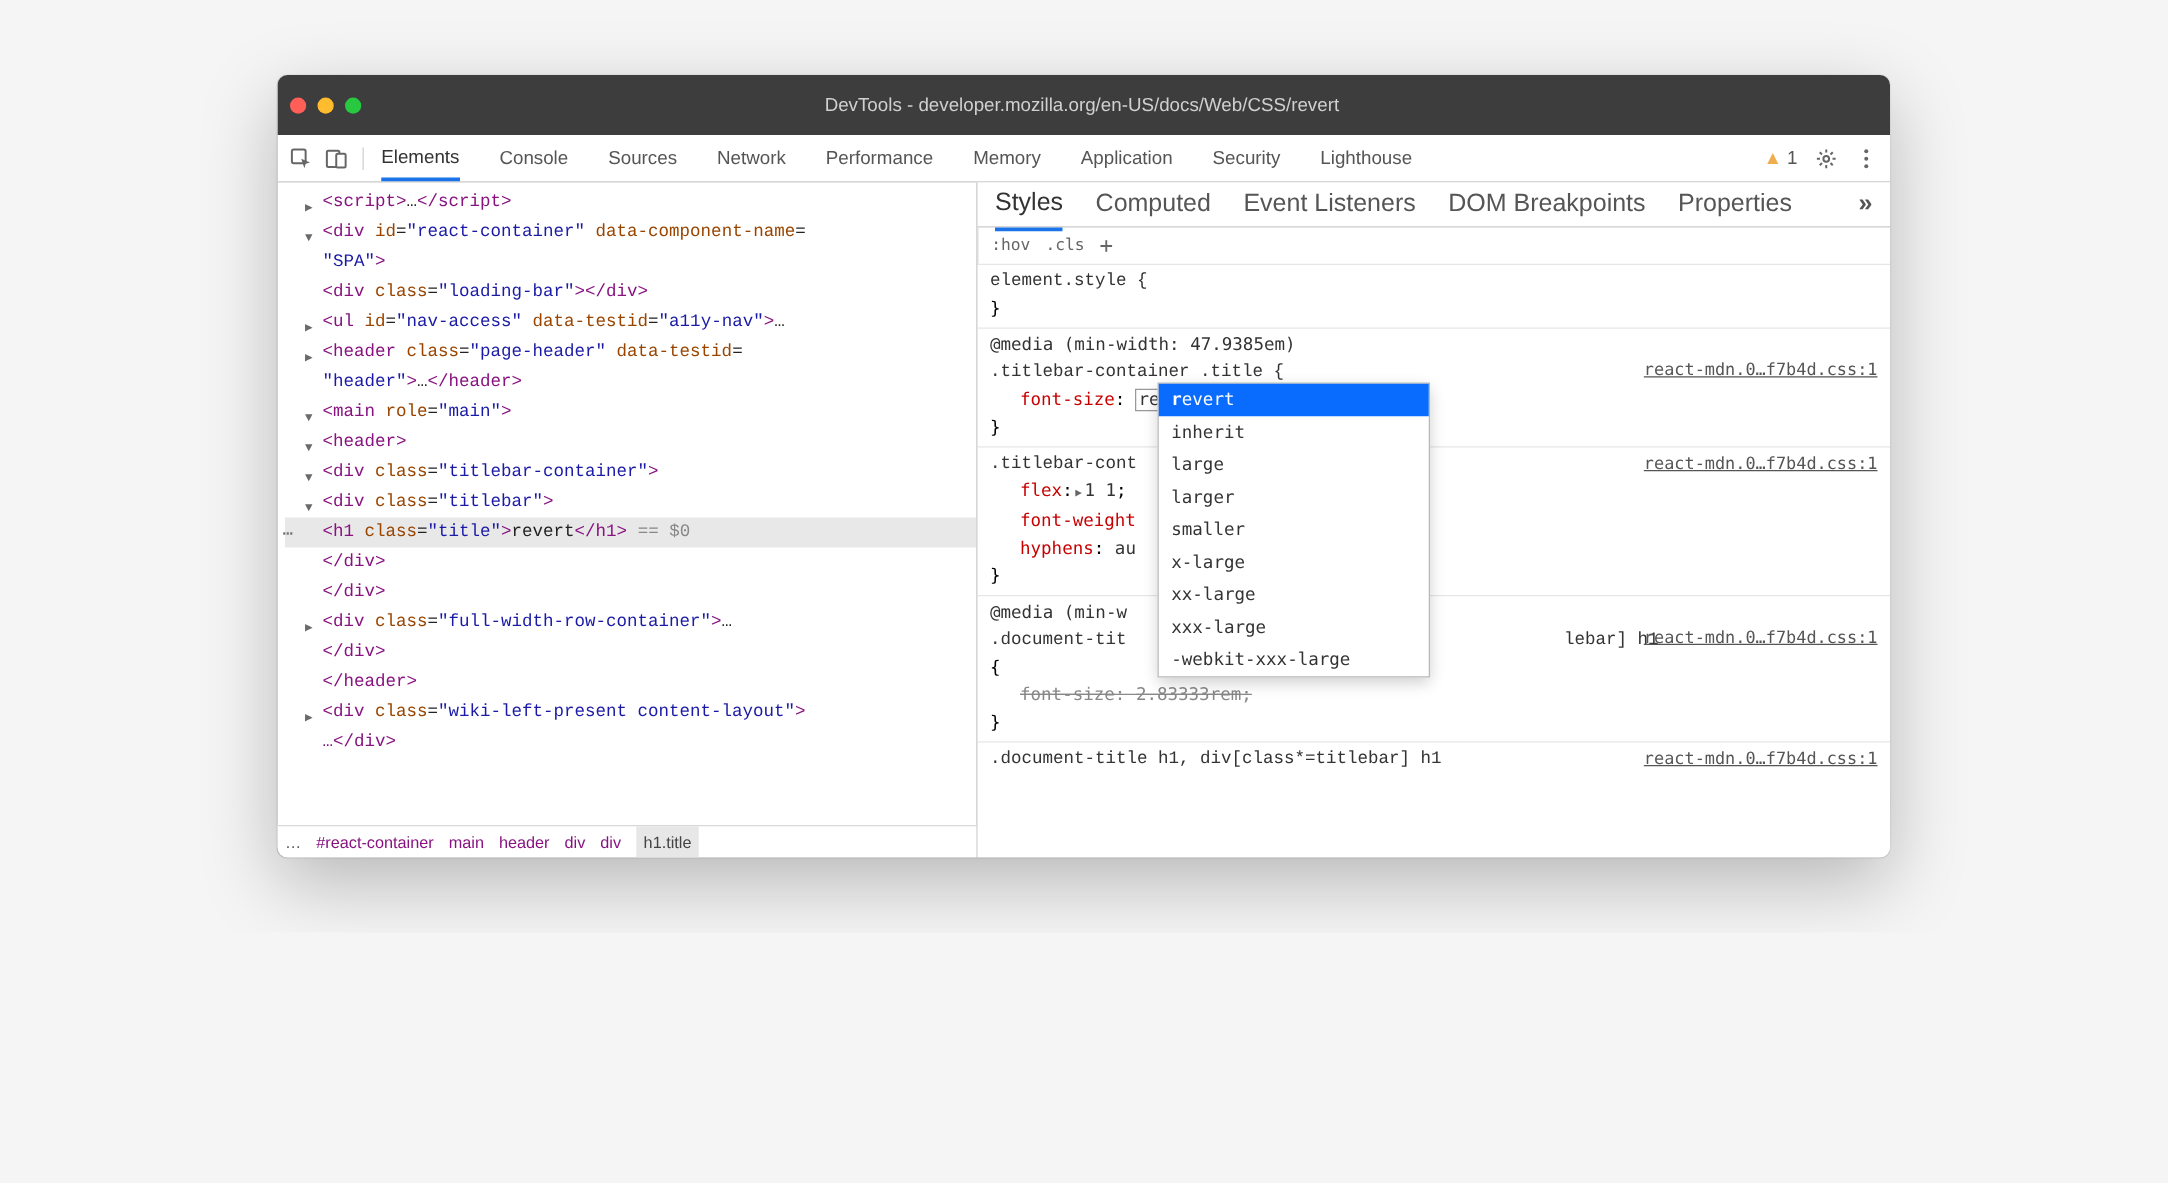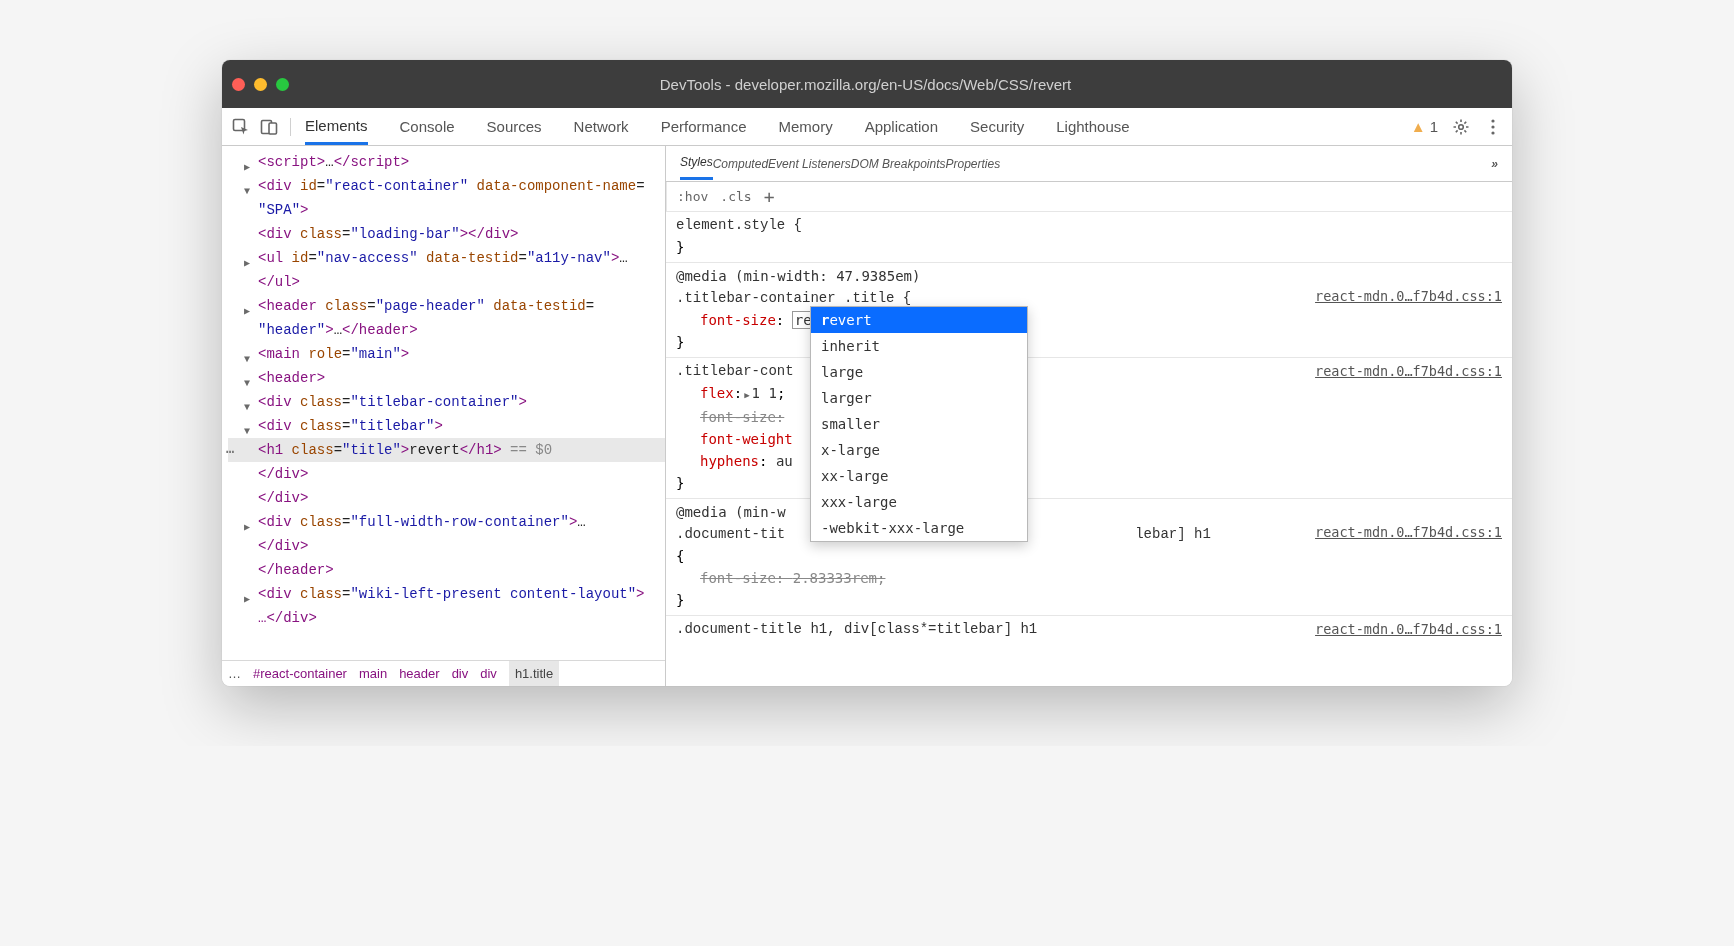--- a/index.html
+++ b/index.html
@@ -58,21 +58,21 @@
   .warn-badge { display: flex; align-items: center; gap: 4px; color: #555; }
   .warn-tri { color: #f0ad4e; }
   .icon-btn { width: 18px; height: 18px; display:inline-flex; align-items:center; justify-content:center; color:#666; }
   
   .content {
     display: flex;
     height: 540px;
     position: relative;
   }
   .pane-left {
-    width: 444px;
+    width: 560px;
     border-right: 1px solid #cacaca;
     display: flex;
     flex-direction: column;
     font-family: Menlo, Consolas, "Courier New", monospace;
     font-size: 14px;
     line-height: 24px;
     color: #222;
     position: relative;
   }
   .dom-tree {
@@ -118,26 +118,26 @@
   
   .pane-right {
     flex: 1;
     display: flex;
     flex-direction: column;
     background: #fff;
   }
   .styles-tabs {
     display: flex;
     align-items: center;
+    gap: 26px;
     padding: 0 14px;
     border-bottom: 1px solid #cacaca;
-    font-size: 12px;
+    font-size: 20px;
     color: #555;
     height: 36px;
-    font-style: italic;
   }
   .styles-tabs .stab { padding: 8px 0; cursor: pointer; }
   .styles-tabs .stab.active { color: #333; border-bottom: 3px solid #1a73e8; }
   .styles-tabs .more { margin-left: auto; font-weight: bold; }
   .filter-row {
     display: flex;
     align-items: center;
     border-bottom: 1px solid #e6e6e6;
     height: 30px;
   }
@@ -281,21 +281,20 @@
 
   <div class="content">
 
     <div class="pane-left">
       <div class="dom-tree">
         <div class="row i1"><span class="arrow closed"></span><span class="t-tag">&lt;script&gt;</span><span>…</span><span class="t-tag">&lt;/script&gt;</span></div>
         <div class="row i1"><span class="arrow open"></span><span class="t-tag">&lt;div </span><span class="t-attr">id</span>=<span class="t-val">"<span>react-container</span>"</span> <span class="t-attr">data-component-name</span>=</div>
         <div class="row i1"><span class="t-val">"<span>SPA</span>"</span><span class="t-tag">&gt;</span></div>
         <div class="row i2"><span class="t-tag">&lt;div </span><span class="t-attr">class</span>=<span class="t-val">"<span>loading-bar</span>"</span><span class="t-tag">&gt;&lt;/div&gt;</span></div>
         <div class="row i2"><span class="arrow closed"></span><span class="t-tag">&lt;ul </span><span class="t-attr">id</span>=<span class="t-val">"<span>nav-access</span>"</span> <span class="t-attr">data-testid</span>=<span class="t-val">"<span>a11y-nav</span>"</span><span class="t-tag">&gt;</span>…</div>
-        <div class="row i2"><span class="t-tag">&lt;/ul&gt;</span></div>
         <div class="row i2"><span class="arrow closed"></span><span class="t-tag">&lt;header </span><span class="t-attr">class</span>=<span class="t-val">"<span>page-header</span>"</span> <span class="t-attr">data-testid</span>=</div>
         <div class="row i2"><span class="t-val">"<span>header</span>"</span><span class="t-tag">&gt;</span>…<span class="t-tag">&lt;/header&gt;</span></div>
         <div class="row i2"><span class="arrow open"></span><span class="t-tag">&lt;main </span><span class="t-attr">role</span>=<span class="t-val">"<span>main</span>"</span><span class="t-tag">&gt;</span></div>
         <div class="row i3"><span class="arrow open"></span><span class="t-tag">&lt;header&gt;</span></div>
         <div class="row i4"><span class="arrow open"></span><span class="t-tag">&lt;div </span><span class="t-attr">class</span>=<span class="t-val">"<span>titlebar-container</span>"</span><span class="t-tag">&gt;</span></div>
         <div class="row i5"><span class="arrow open"></span><span class="t-tag">&lt;div </span><span class="t-attr">class</span>=<span class="t-val">"<span>titlebar</span>"</span><span class="t-tag">&gt;</span></div>
         <div class="row i6 selected"><span class="t-tag">&lt;h1 </span><span class="t-attr">class</span>=<span class="t-val">"<span>title</span>"</span><span class="t-tag">&gt;</span><span>revert</span><span class="t-tag">&lt;/h1&gt;</span><span class="t-gray"> == $0</span></div>
         <div class="row i5"><span class="t-tag">&lt;/div&gt;</span></div>
         <div class="row i4"><span class="t-tag">&lt;/div&gt;</span></div>
         <div class="row i4"><span class="arrow closed"></span><span class="t-tag">&lt;div </span><span class="t-attr">class</span>=<span class="t-val">"<span>full-width-row-container</span>"</span><span class="t-tag">&gt;</span>…</div>
@@ -343,21 +342,20 @@
           <div class="media-q">@media (min-width: 47.9385em)</div>
           <div class="selector">.titlebar-container .title {</div>
           <span class="indent"><span class="prop-name">font-size</span>: <span class="live-edit"><span class="prop-val">revert</span></span>;</span>
           <div>}</div>
         </div>
 
         <div class="rule-block">
           <span class="rule-link top0">react-mdn.0…f7b4d.css:1</span>
           <div class="selector">.titlebar-cont</div>
           <span class="indent"><span class="prop-name">flex</span>:<span class="tri-disclose">▶</span><span class="prop-val">1 1</span>;</span>
-          <span class="indent strike"><span class="prop-name">font-size</span>:</span>
           <span class="indent"><span class="prop-name">font-weight</span></span>
           <span class="indent"><span class="prop-name">hyphens</span>: <span class="prop-val">au</span></span>
           <div>}</div>
         </div>
 
         <div class="rule-block">
           <span class="rule-link">react-mdn.0…f7b4d.css:1</span>
           <div class="media-q"><span>@media (min-w</span></div>
           <div class="selector"><span>.document-tit</span><span style="display:inline-block;width:350px"></span><span>lebar] h1</span></div>
           <div>{</div>

